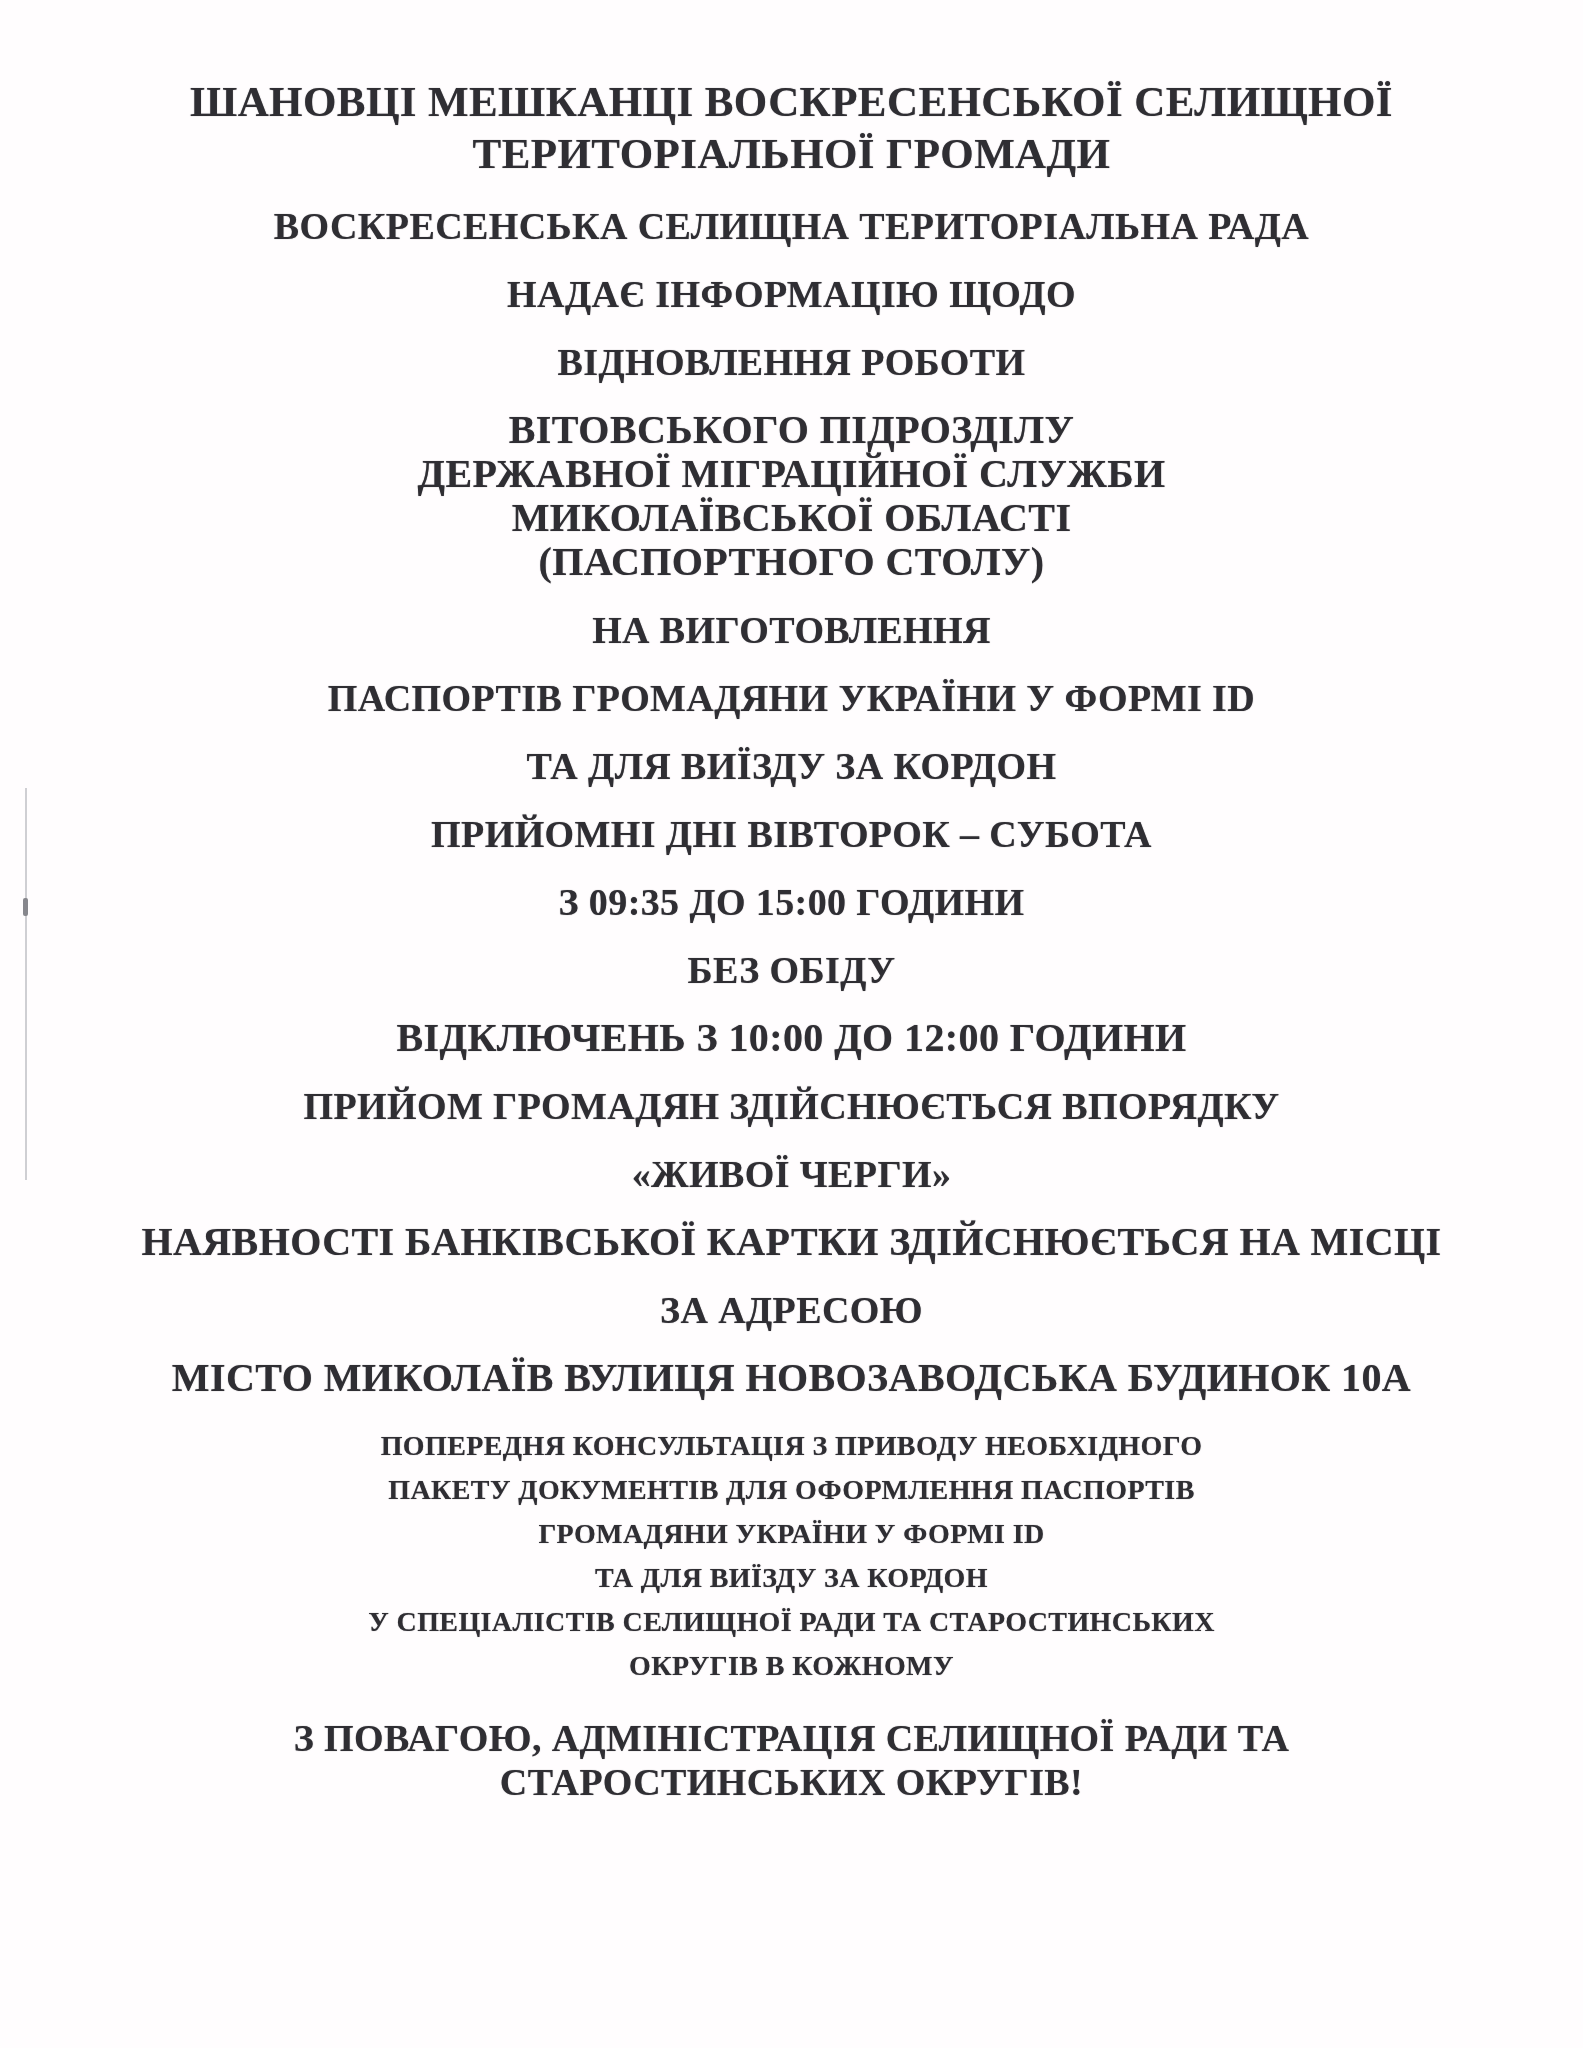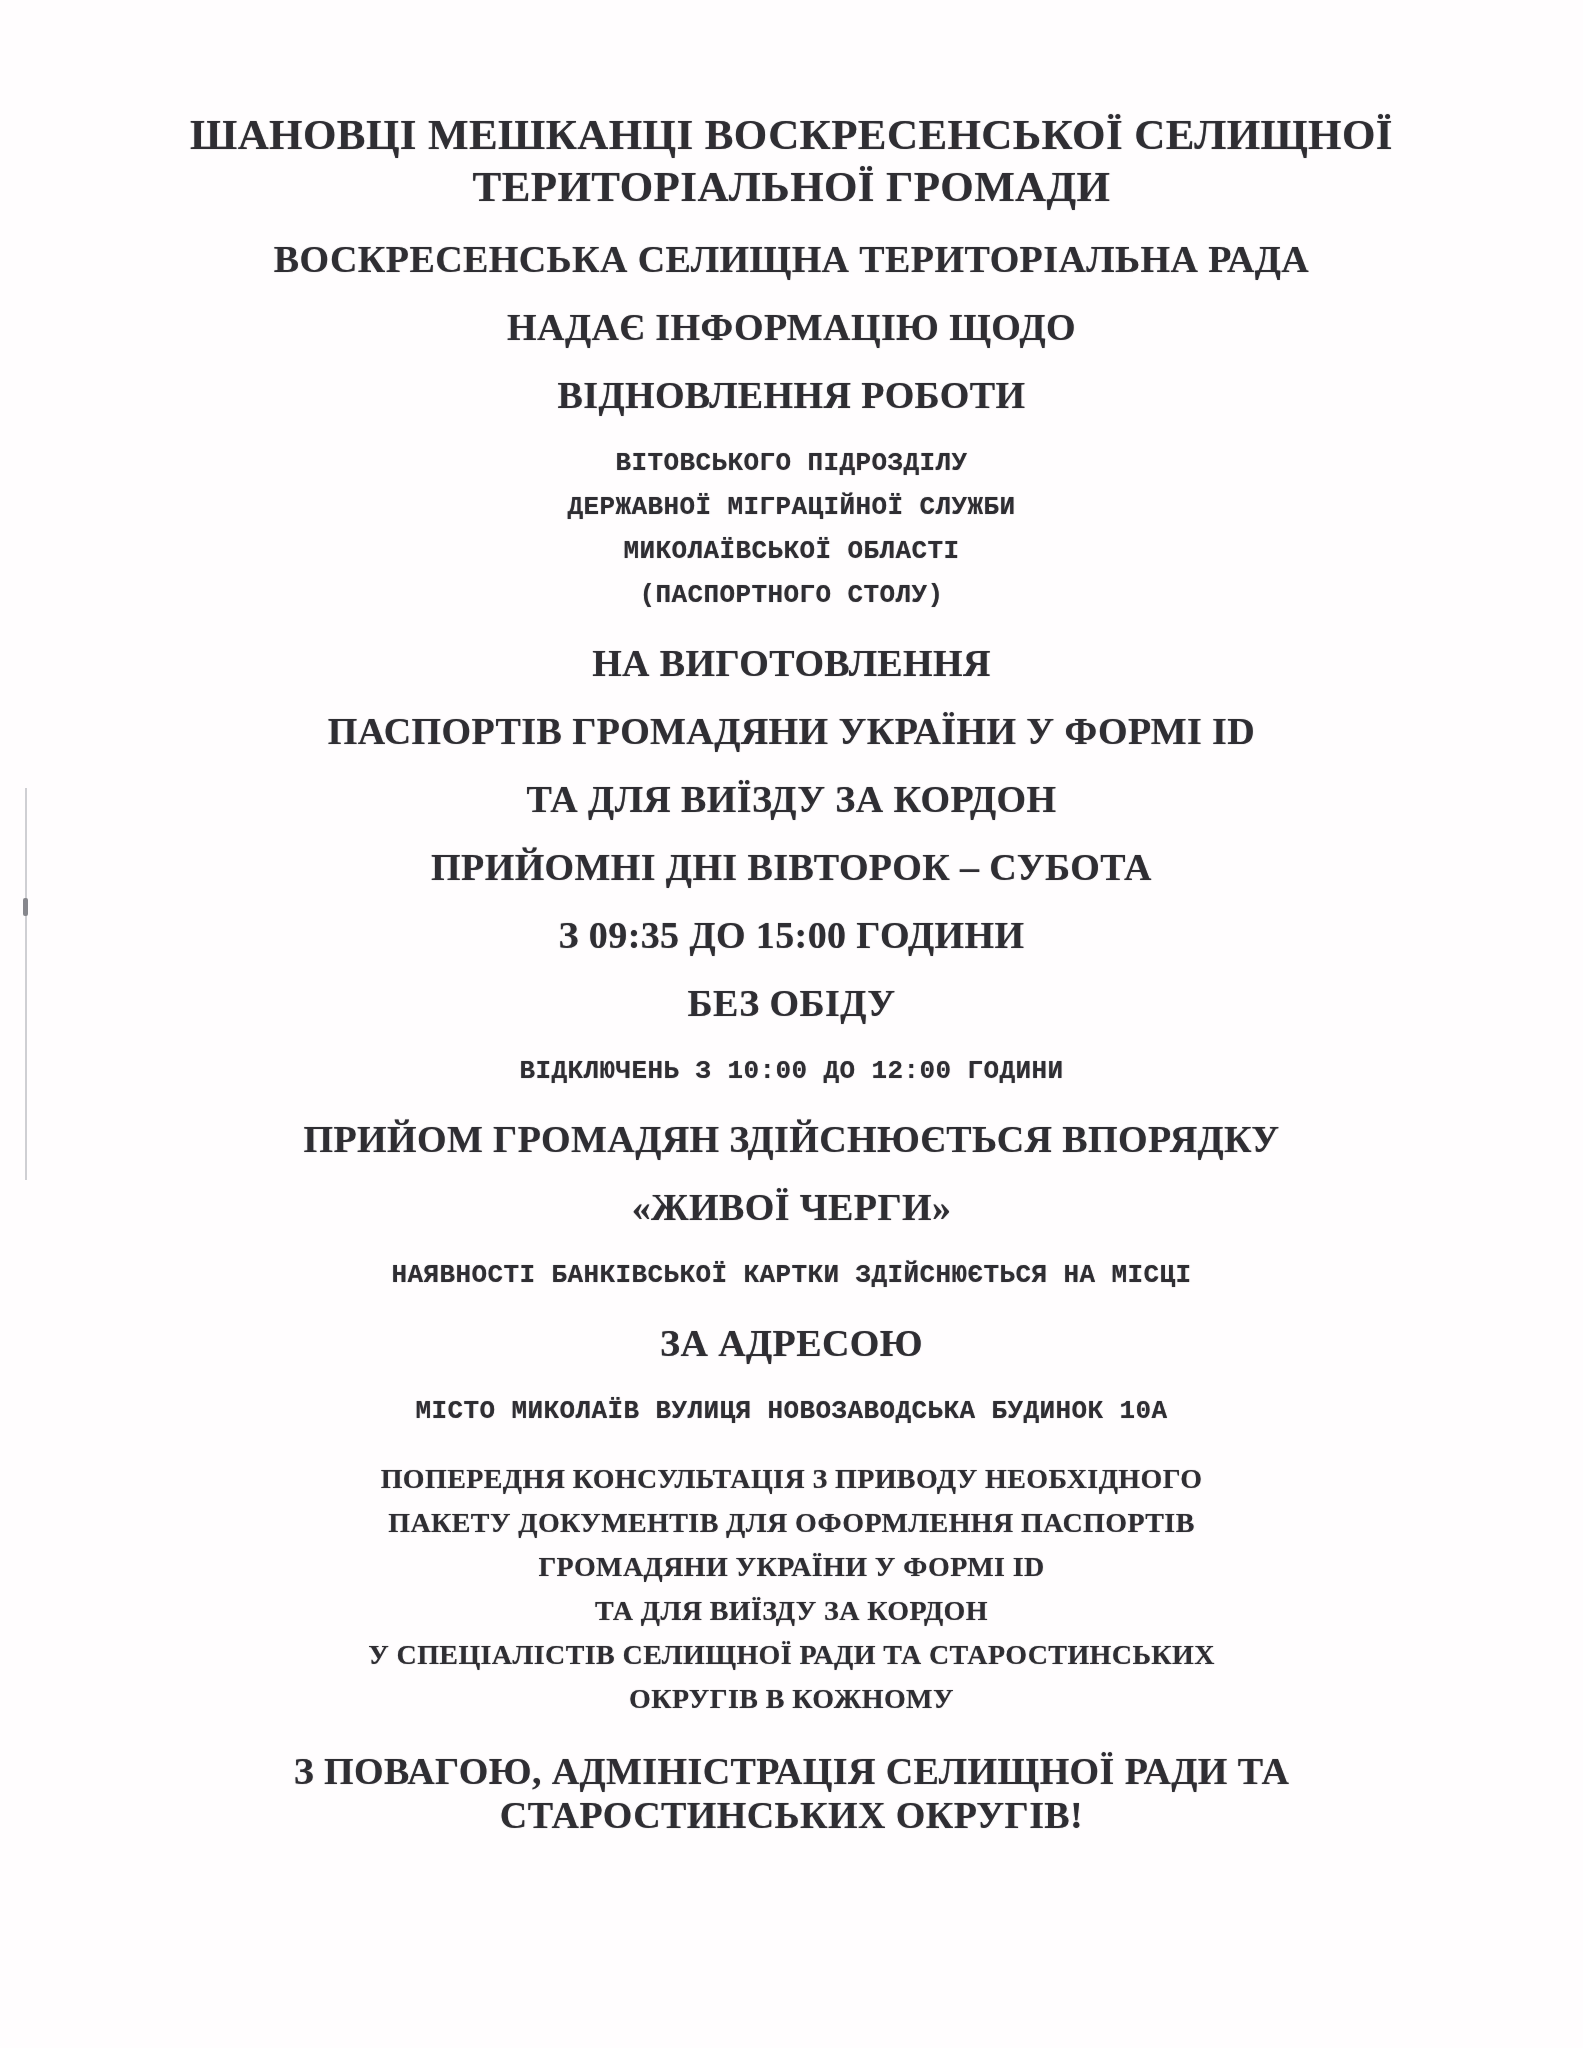--- a/index.html
+++ b/index.html
@@ -15,43 +15,42 @@
   }
   .page {
     position: relative;
     width: 1583px;
     height: 2048px;
     background: #fffdfe;
     color: #2f2e33;
   }
   .content {
     box-sizing: border-box;
-    padding-top: 109px;
+    padding-top: 76px;
     width: 1500px;
     margin: 0 auto;
     text-align: center;
     font-weight: 700;
     letter-spacing: 0.4px;
     text-shadow: 0 0 1px rgba(47,46,51,0.55);
   }
   .block {
     margin: 0 0 24px 0;
   }
   .block .line {
     font-size: 38px;
     line-height: 44px;
     white-space: nowrap;
   }
   .title .line {
     font-size: 43px;
     line-height: 52px;
   }
   .lg .line {
-    font-size: 26px;
-    font-family: Liberation Mono, monospace;
+    font-size: 40px;
   }
   .consult .line {
     font-size: 28px;
   }
   .signature {
     margin-top: 28px;
   }
   
   .artifact-line {
     position: absolute;

